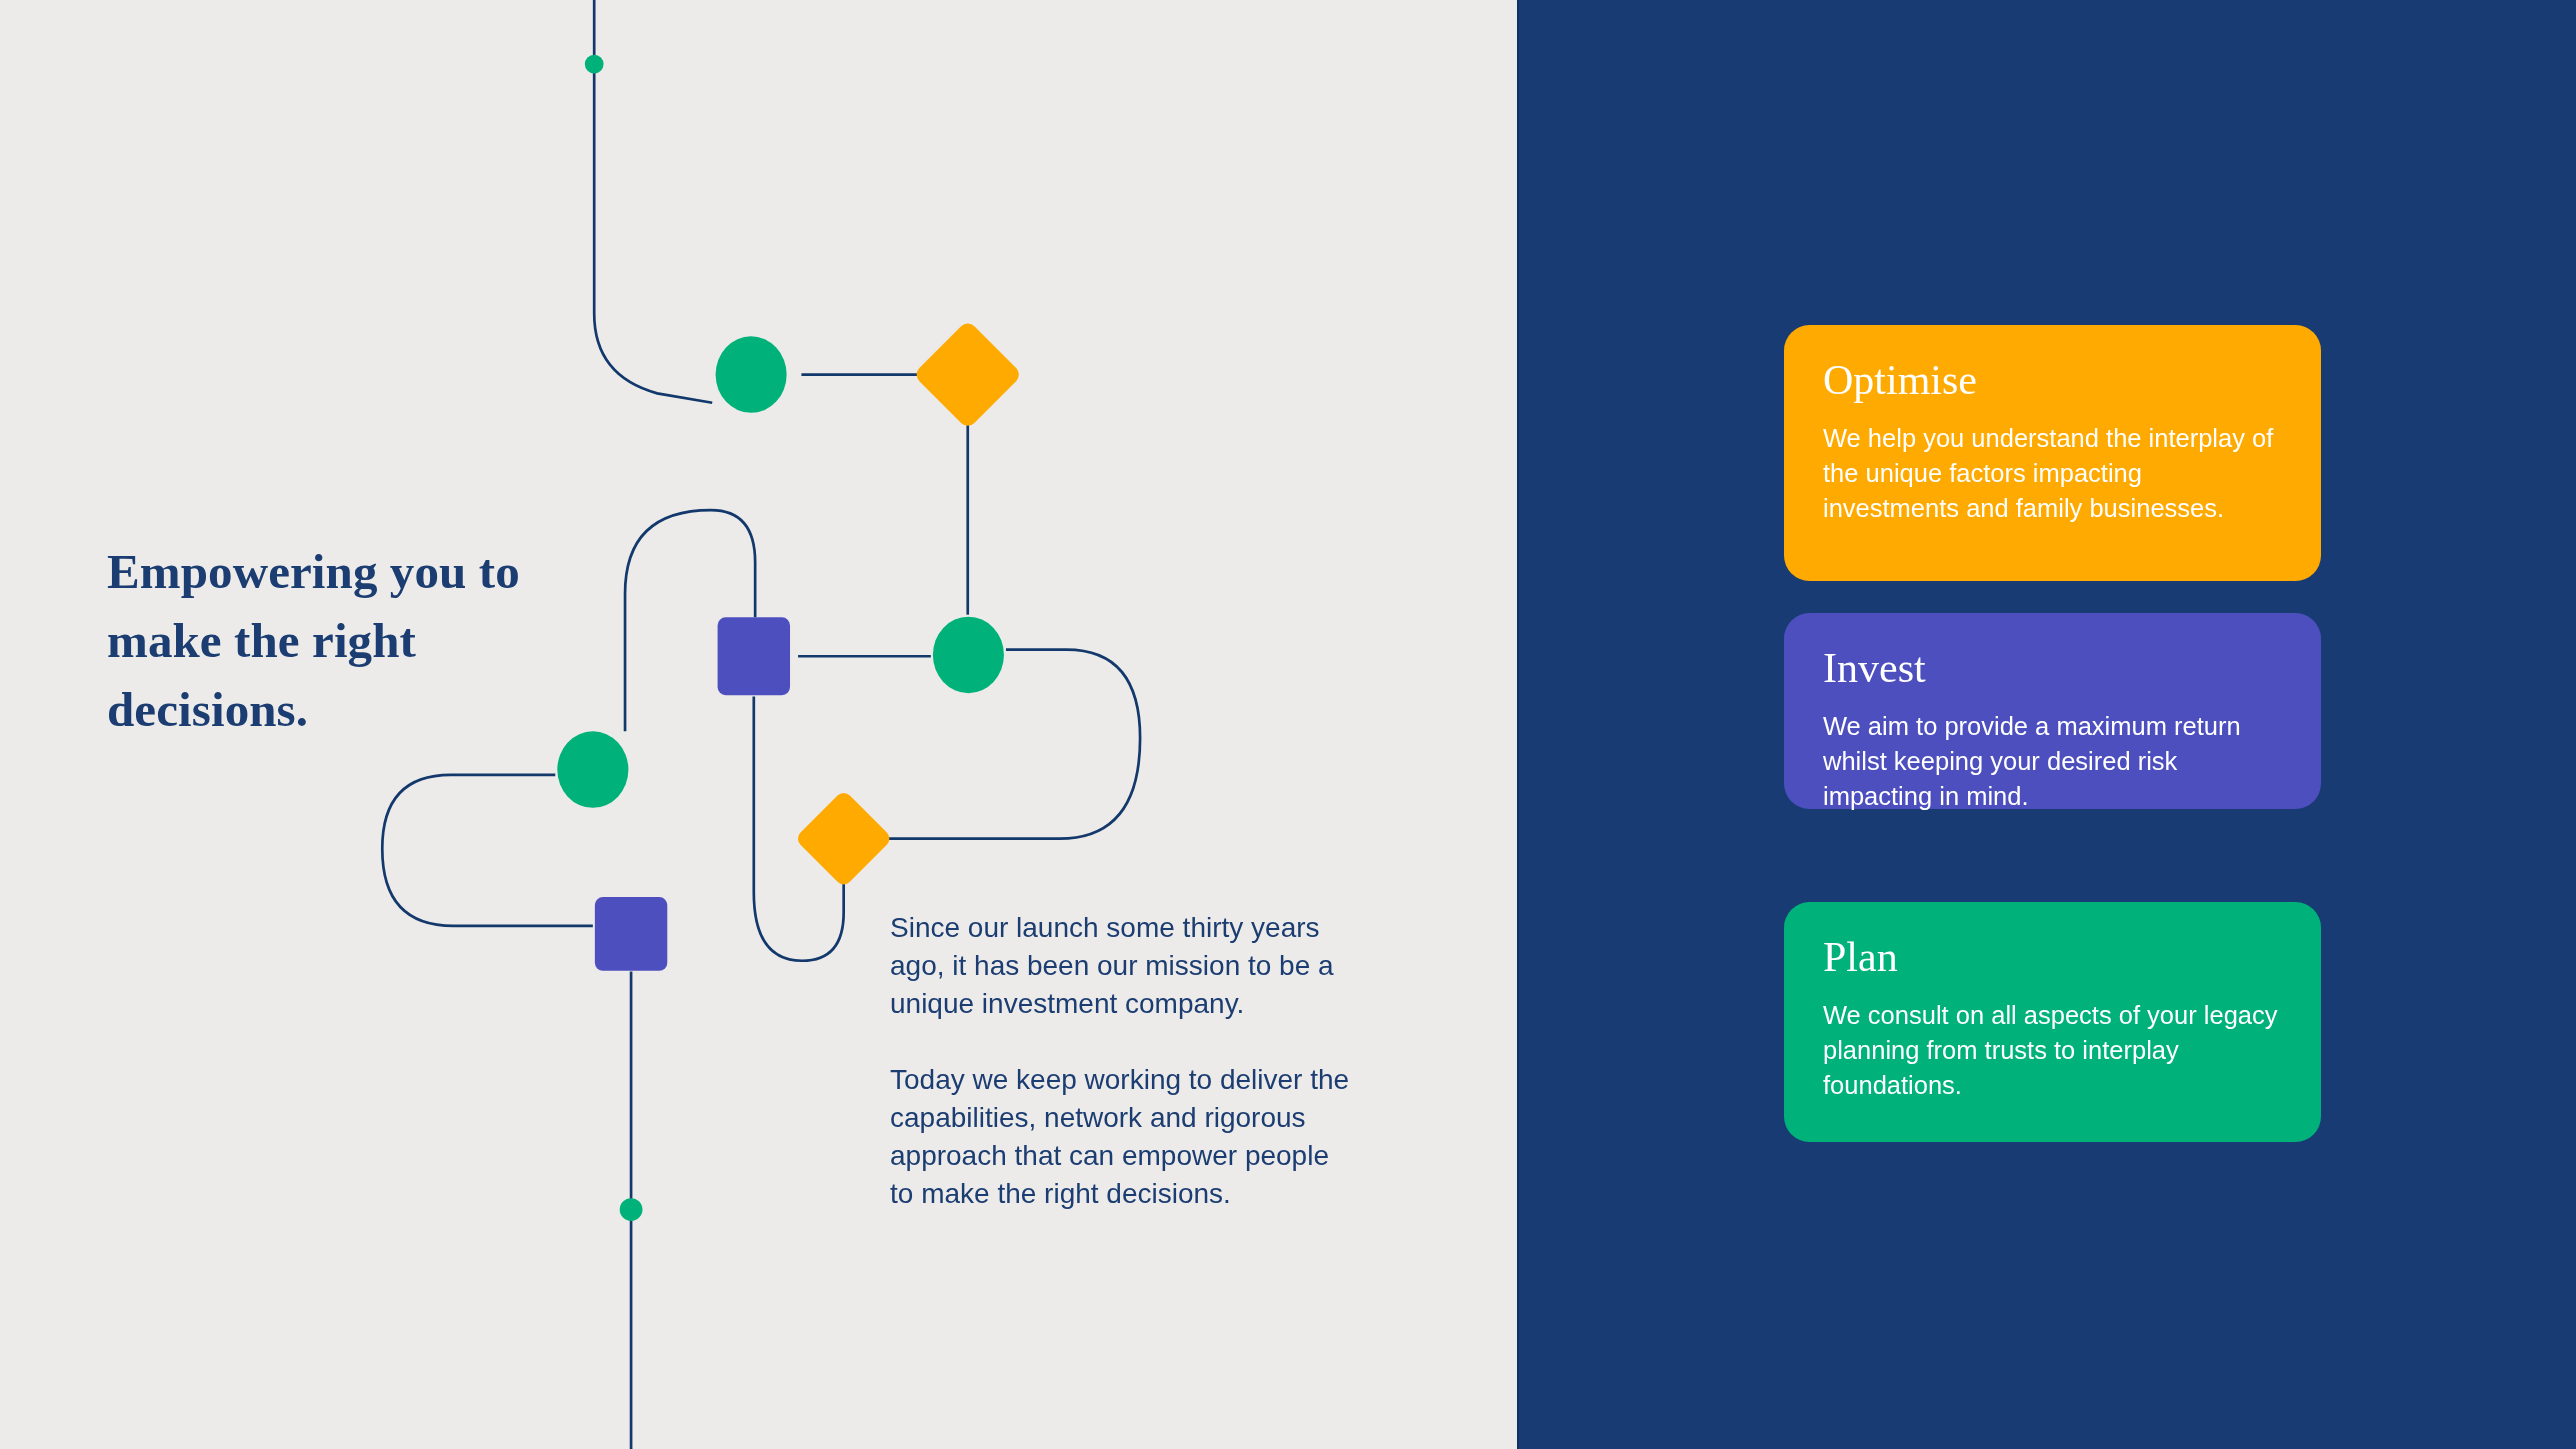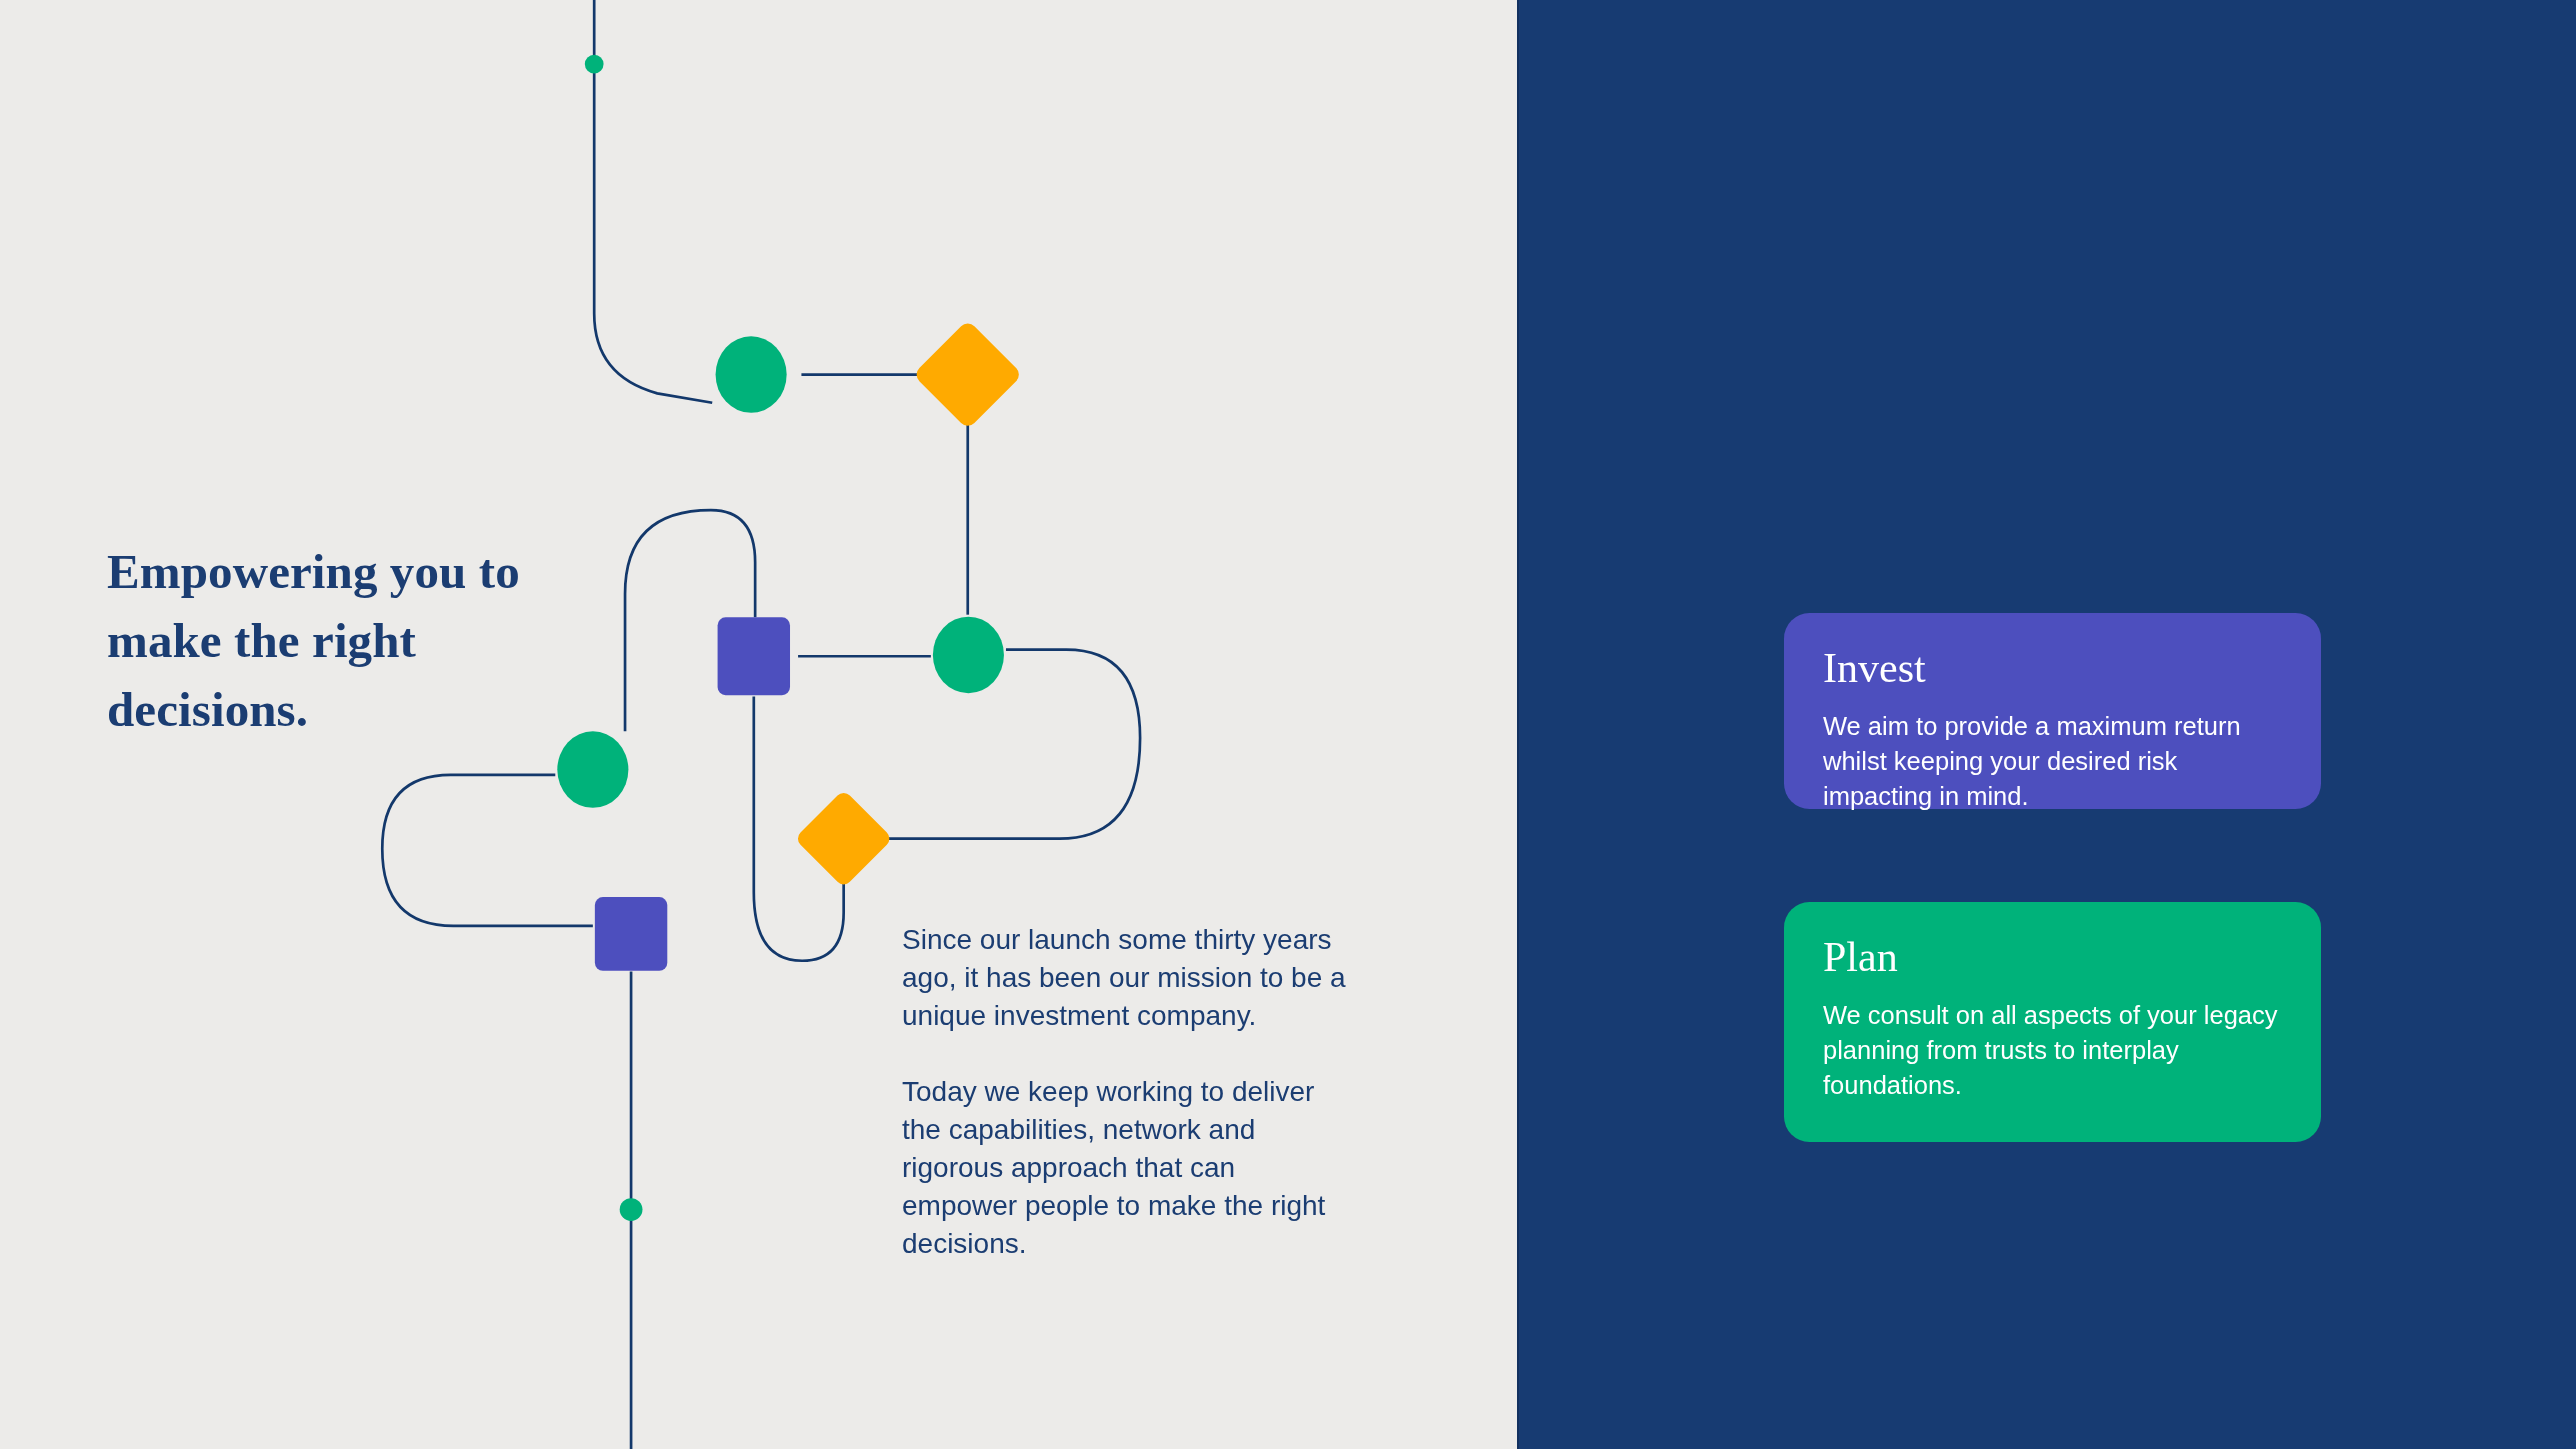--- a/index.html
+++ b/index.html
@@ -42,21 +42,21 @@
   }
   #body-copy {
     position: absolute;
     left: 890px;
     top: 909px;
     width: 470px;
     color: #1B3D72;
     font-size: 28px;
     line-height: 38px;
   }
-  #body-copy p { margin: 12px; }
+  #body-copy p { margin: 0; }
   #body-copy p + p { margin-top: 38px; }
 
   
   #right-panel {
     position: absolute;
     left: 1517px; top: 0;
     width: 1059px;
     height: 1450px;
     background: #173B72;
     border-left: 2.7px solid #11305F;
@@ -132,20 +132,24 @@
     <h1 id="headline">Empowering you to make the right decisions.</h1>
 
     <div id="body-copy">
       <p>Since our launch some thirty years ago, it has been our mission to be a unique investment company.</p>
       <p>Today we keep working to deliver the capabilities, network and rigorous approach that can empower people to make the right decisions.</p>
     </div>
   </div>
 
   <div id="right-panel">
 
+    <div class="card" id="card-optimise">
+      <h2 class="card-title">Optimise</h2>
+      <p class="card-body">We help you understand the interplay of the unique factors impacting investments and family businesses.</p>
+    </div>
 
     <div class="card" id="card-invest">
       <h2 class="card-title">Invest</h2>
       <p class="card-body">We aim to provide a maximum return whilst keeping your desired risk impacting in mind.</p>
     </div>
 
     <div class="card" id="card-plan">
       <h2 class="card-title">Plan</h2>
       <p class="card-body">We consult on all aspects of your legacy planning from trusts to interplay foundations.</p>
     </div>

